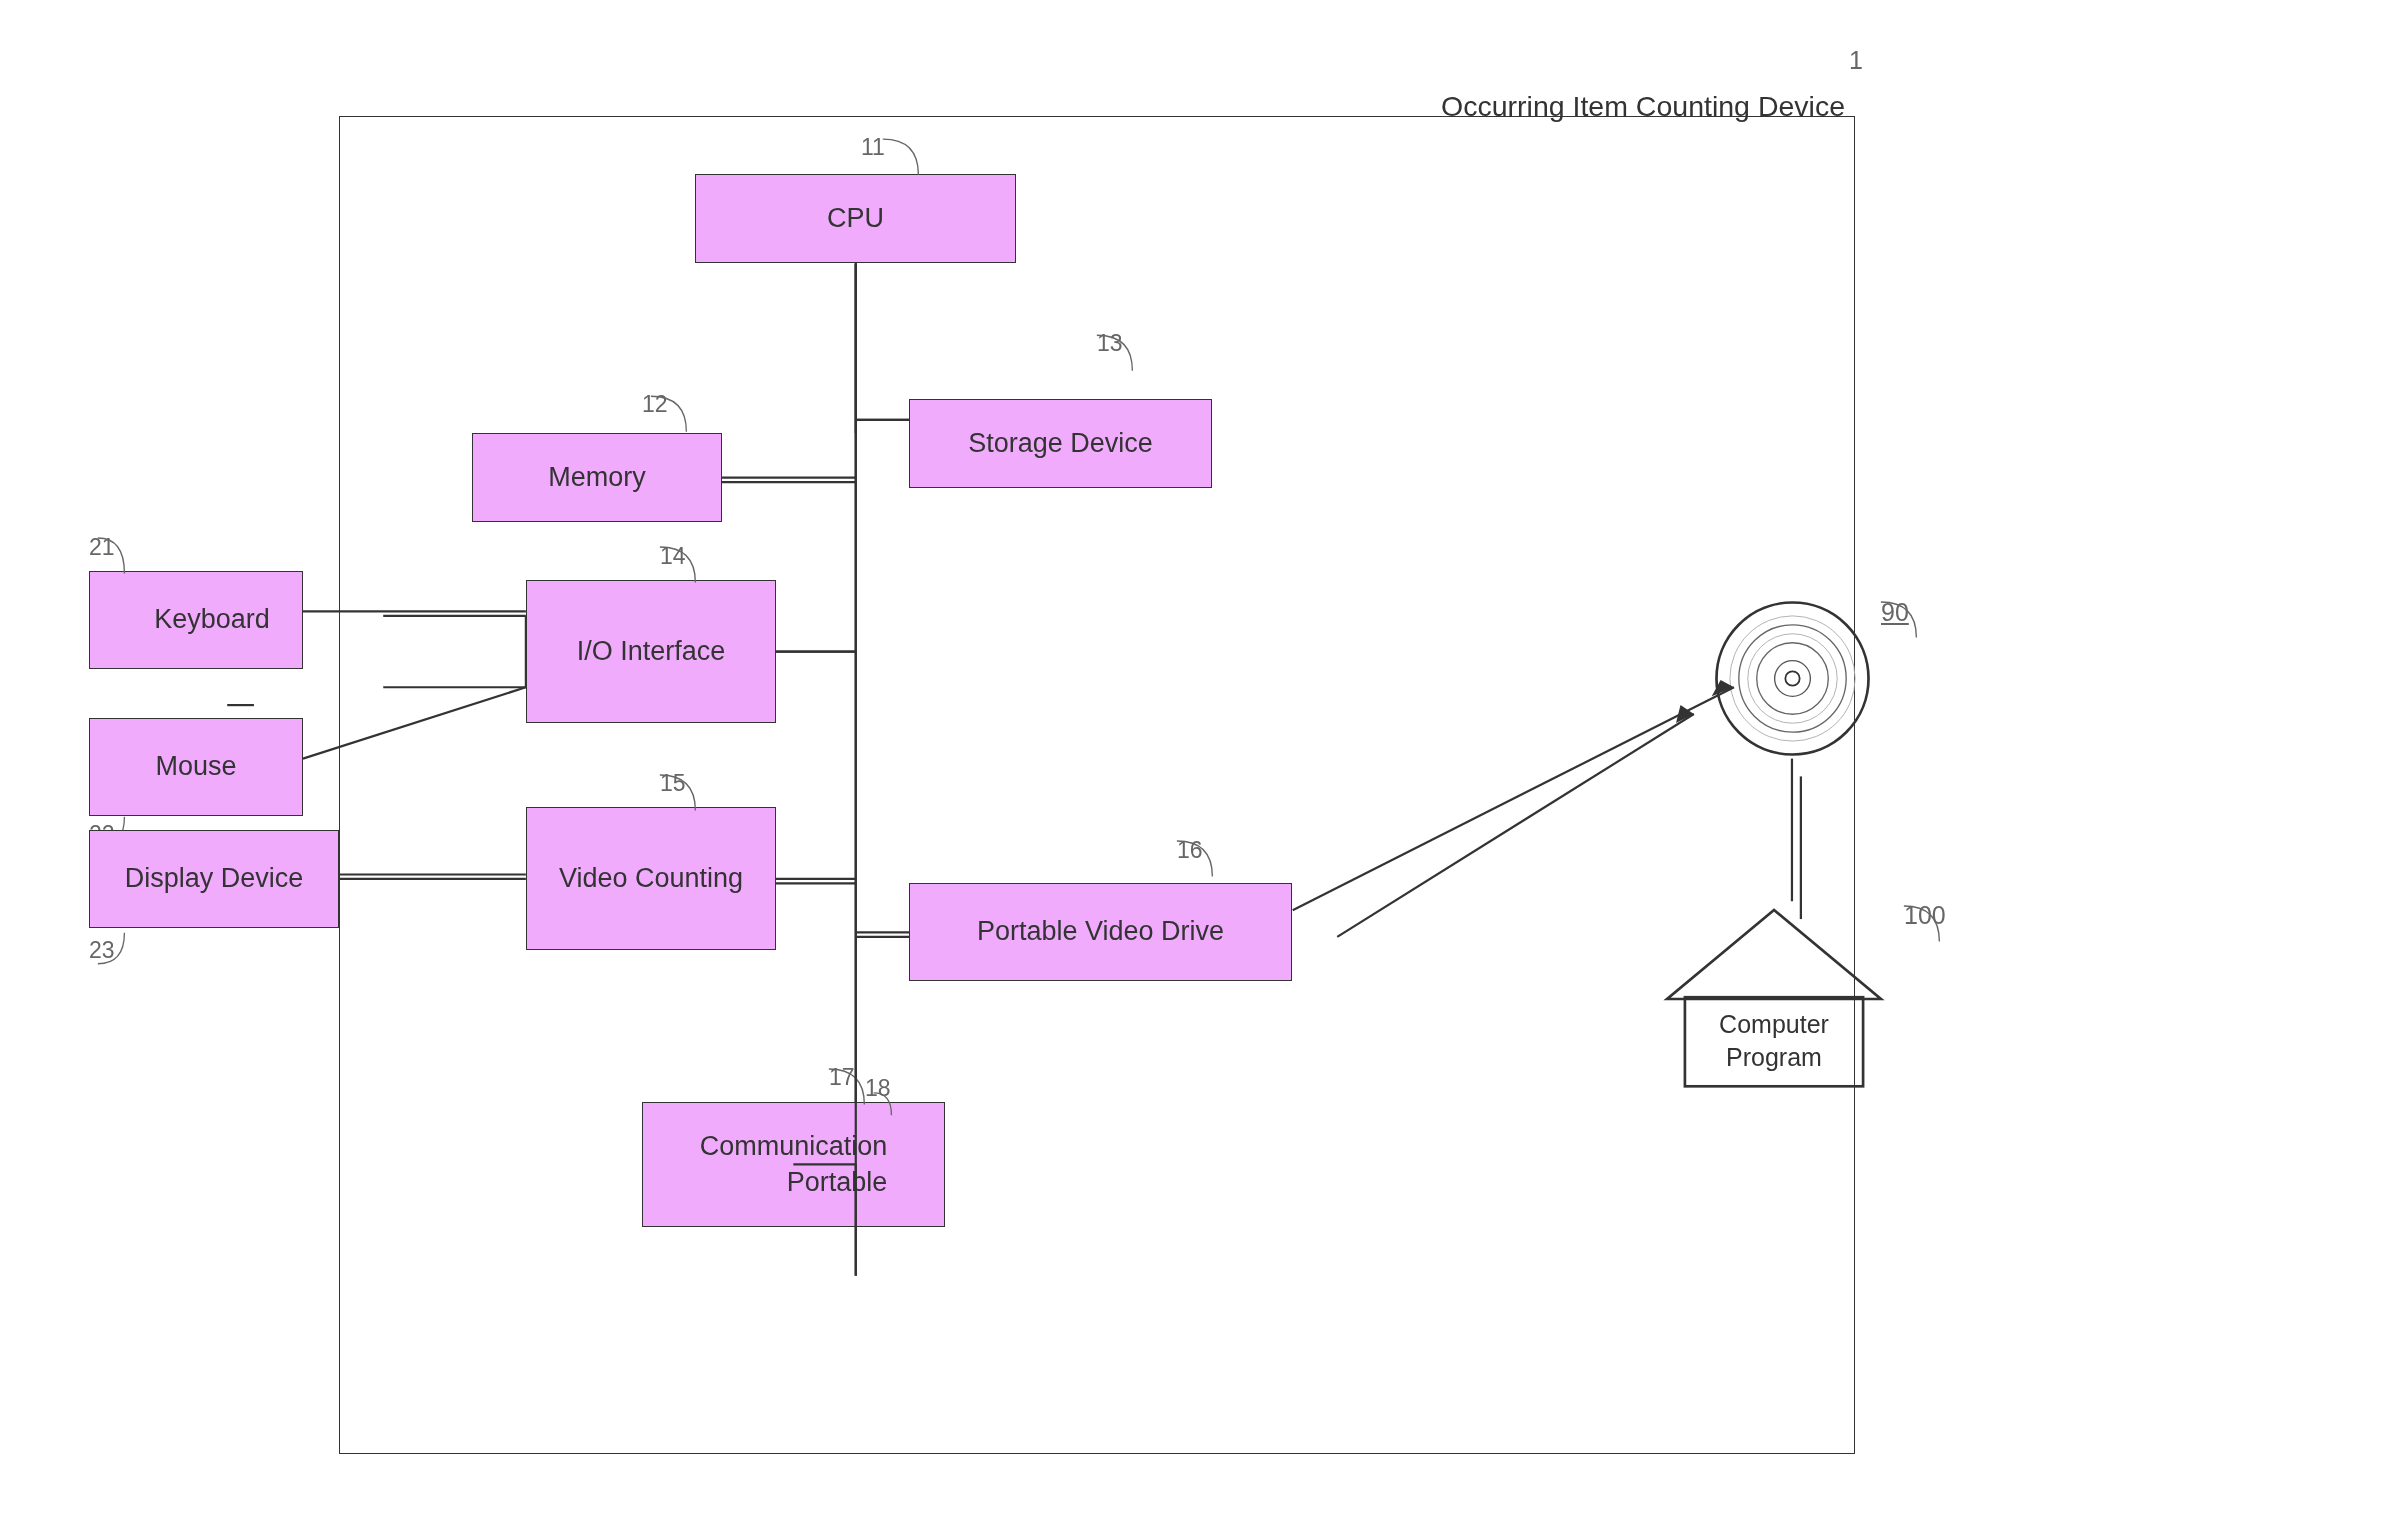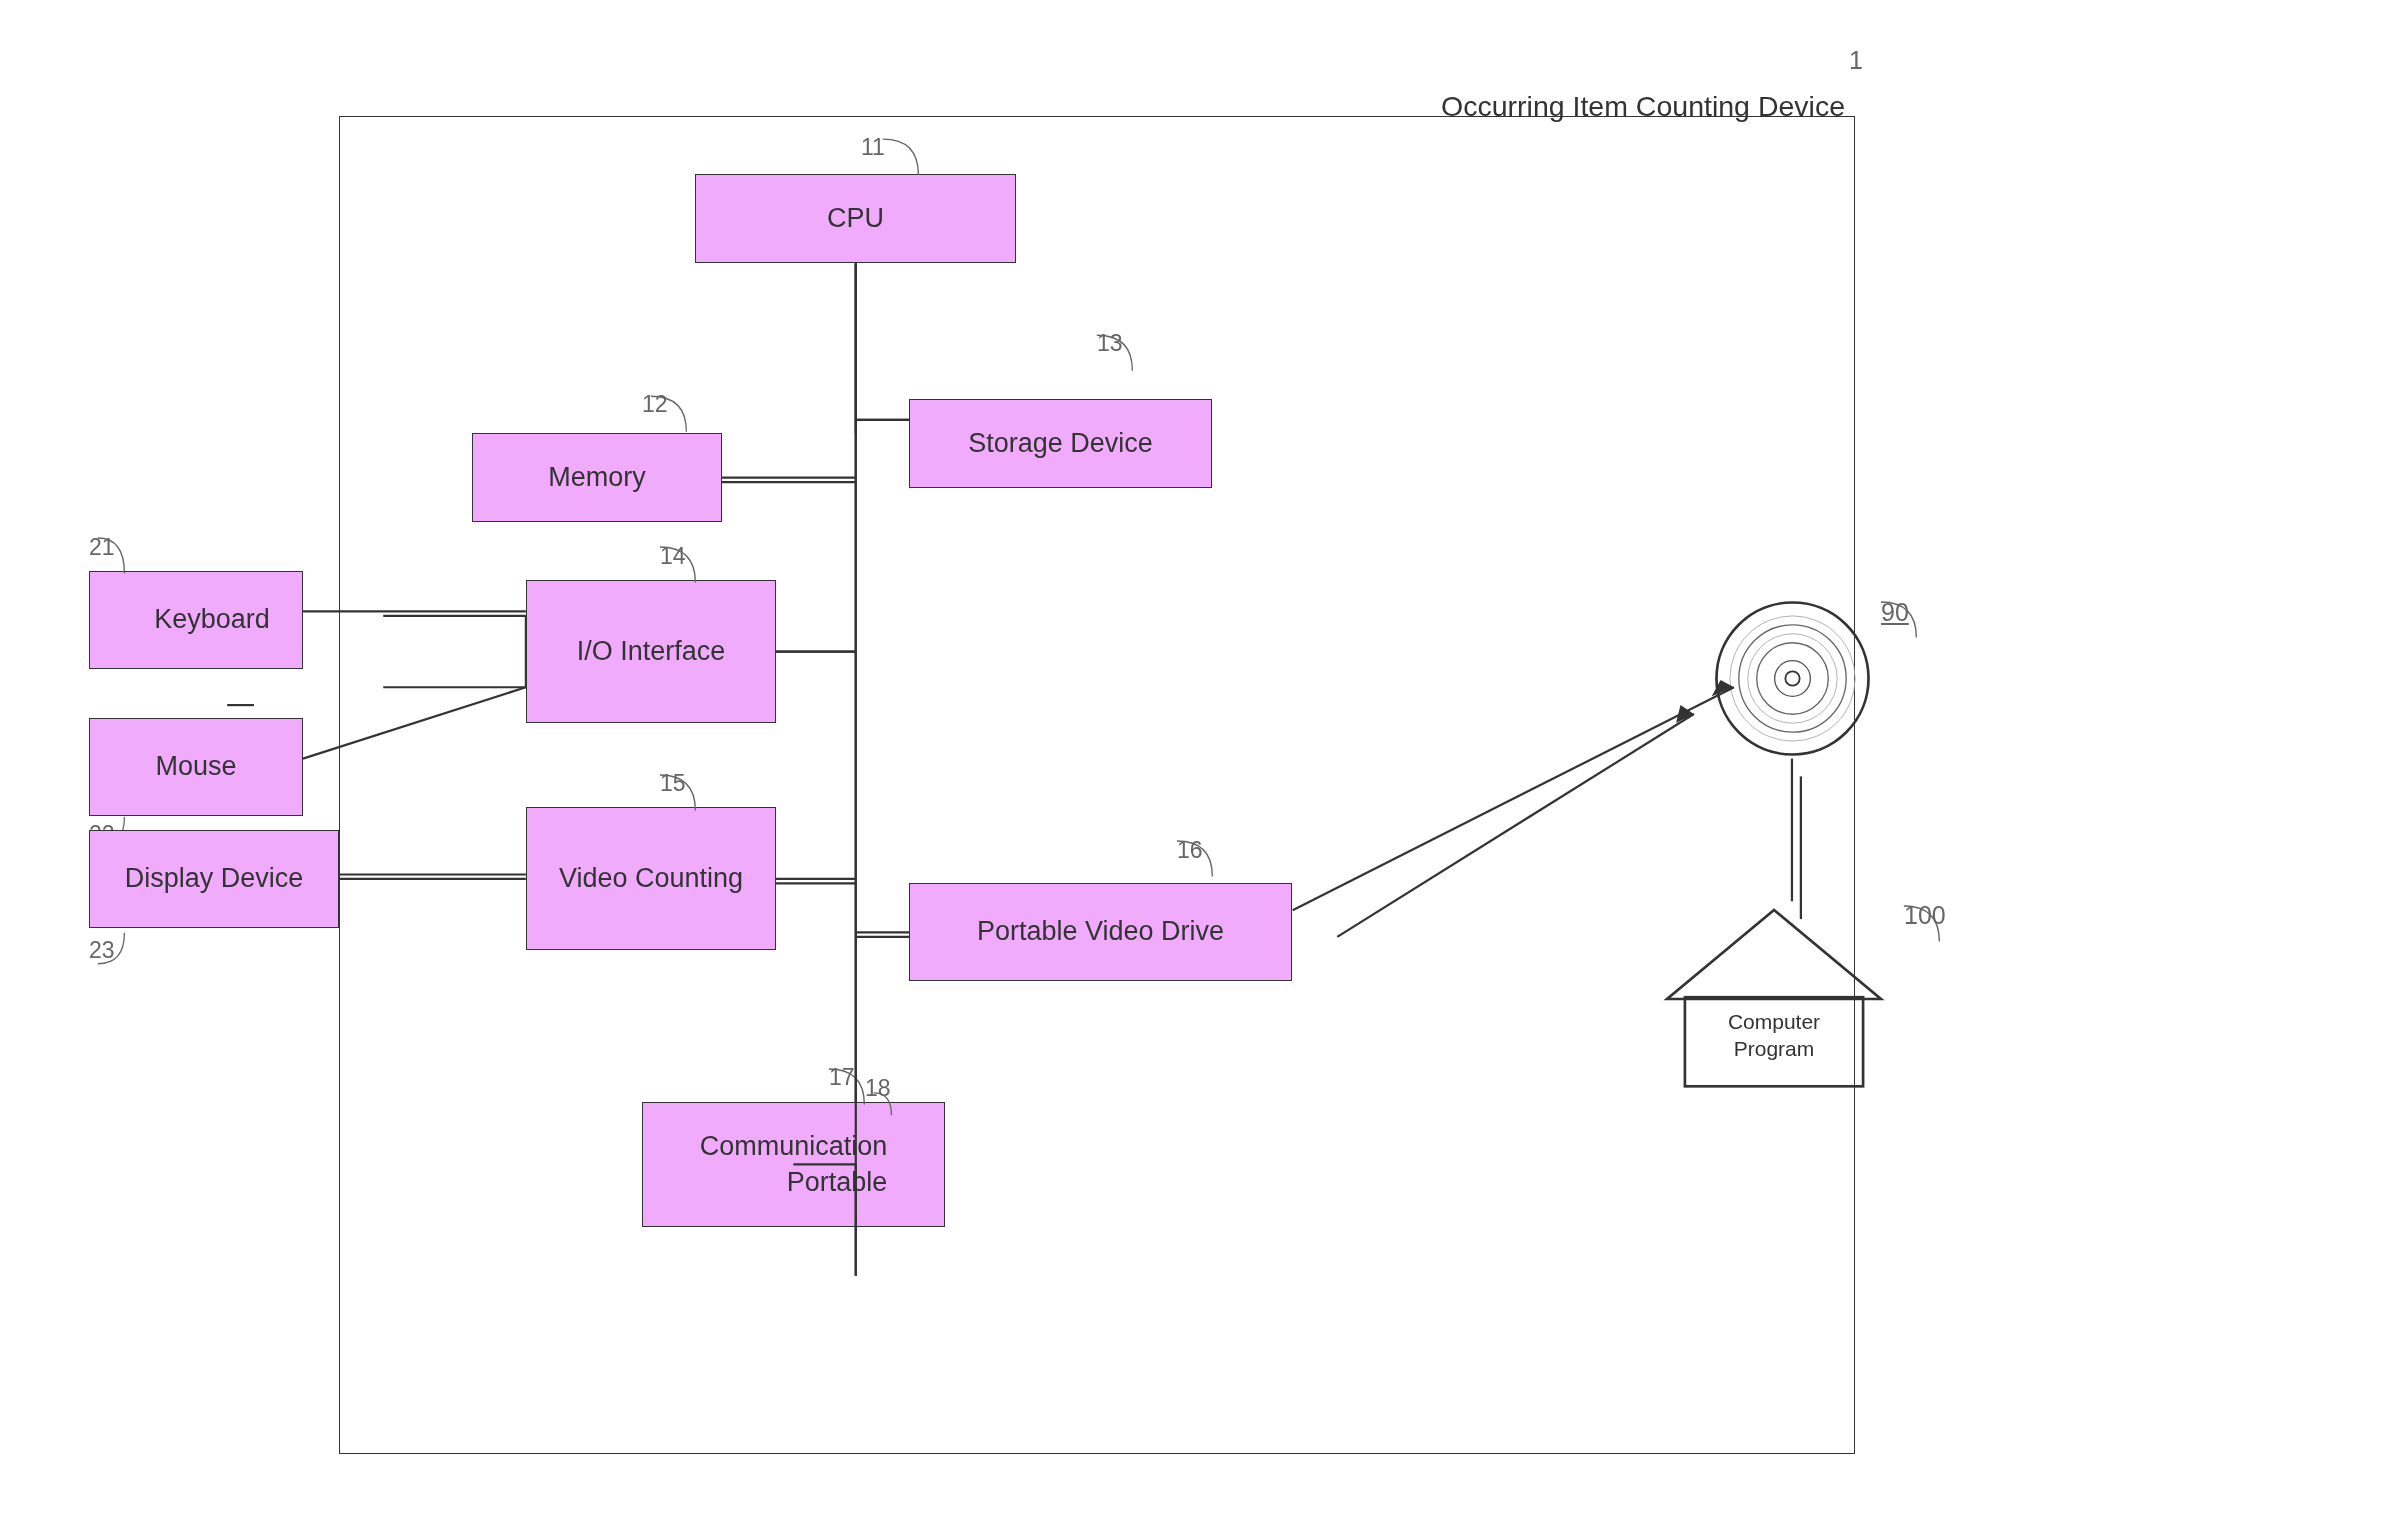--- a/index.html
+++ b/index.html
@@ -243,21 +243,21 @@
   </svg>
 
   <div style="position:absolute; left:1569px; top:856px;">
     
     <svg viewBox="0 0 260 220" width="232" height="196" xmlns="http://www.w3.org/2000/svg">
 
       <polygon points="130,10 10,110 250,110" fill="none" stroke="#333" stroke-width="3"></polygon>
 
       <rect x="30" y="108" width="200" height="100" fill="none" stroke="#333" stroke-width="3"></rect>
     </svg>
-    <div style="position:absolute; top:107px; left:0; width:232px; text-align:center; font-size:21px; color:#333; line-height:1.3;">
+    <div style="position:absolute; top:107px; left:0; width:232px; text-align:center; font-size:25px; color:#333; line-height:1.3;">
       <span style="white-space:pre-line;">Computer
 Program</span>
     </div>
   </div>
 
   <div class="comp-label" style="left:1815px; top:856px; font-size:25px;">100</div>
   <svg style="position:absolute;left:1806px;top:852px;width:71px;height:49px;pointer-events:none;" viewBox="0 0 80 55" width="71" height="49">
     <path d="M 50 50 Q 50 10 10 10" stroke="#666" stroke-width="1.5" fill="none"></path>
   </svg>
 

